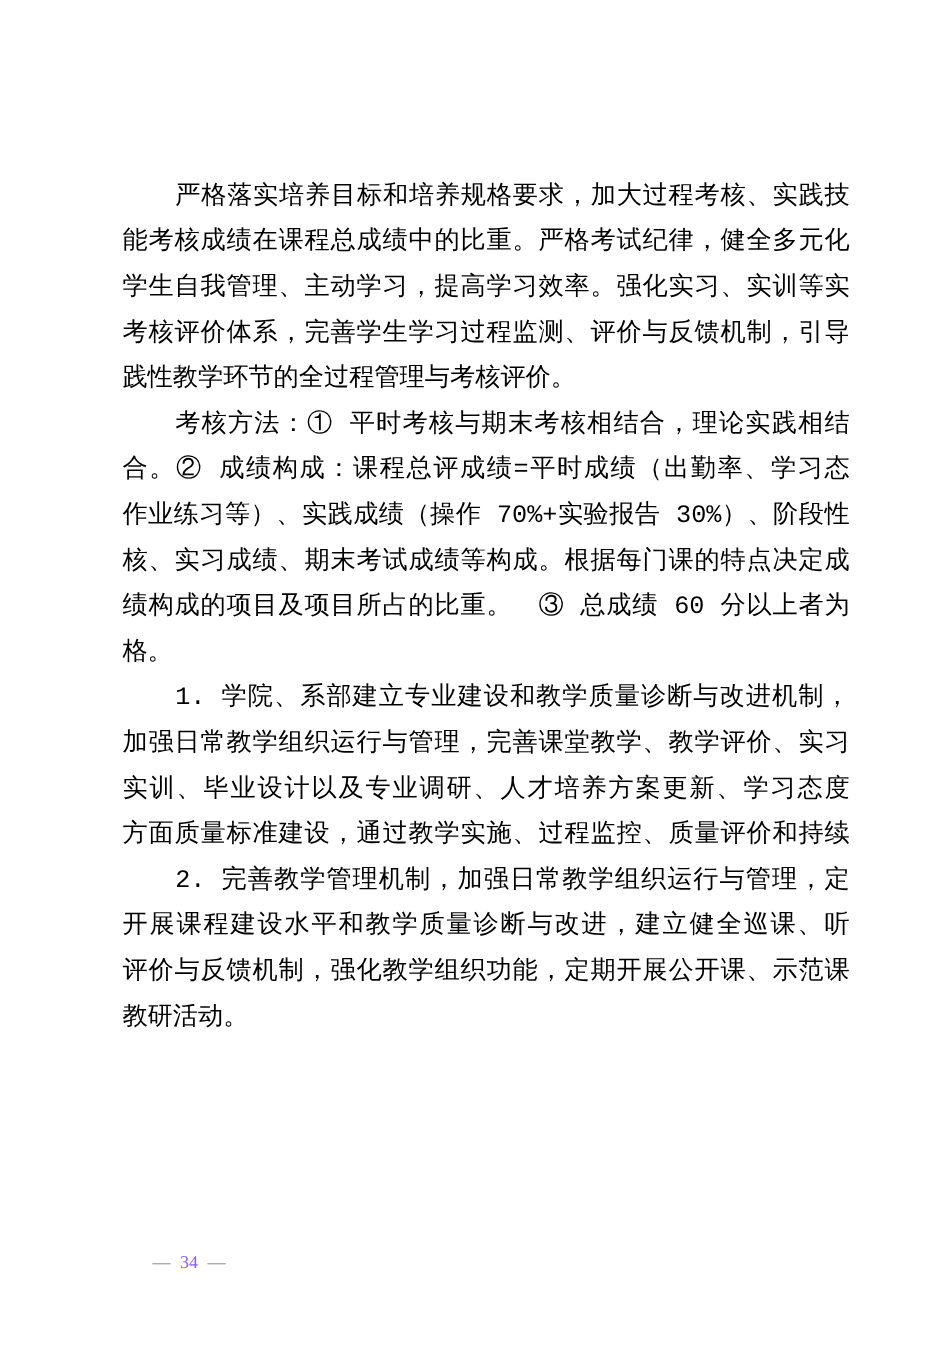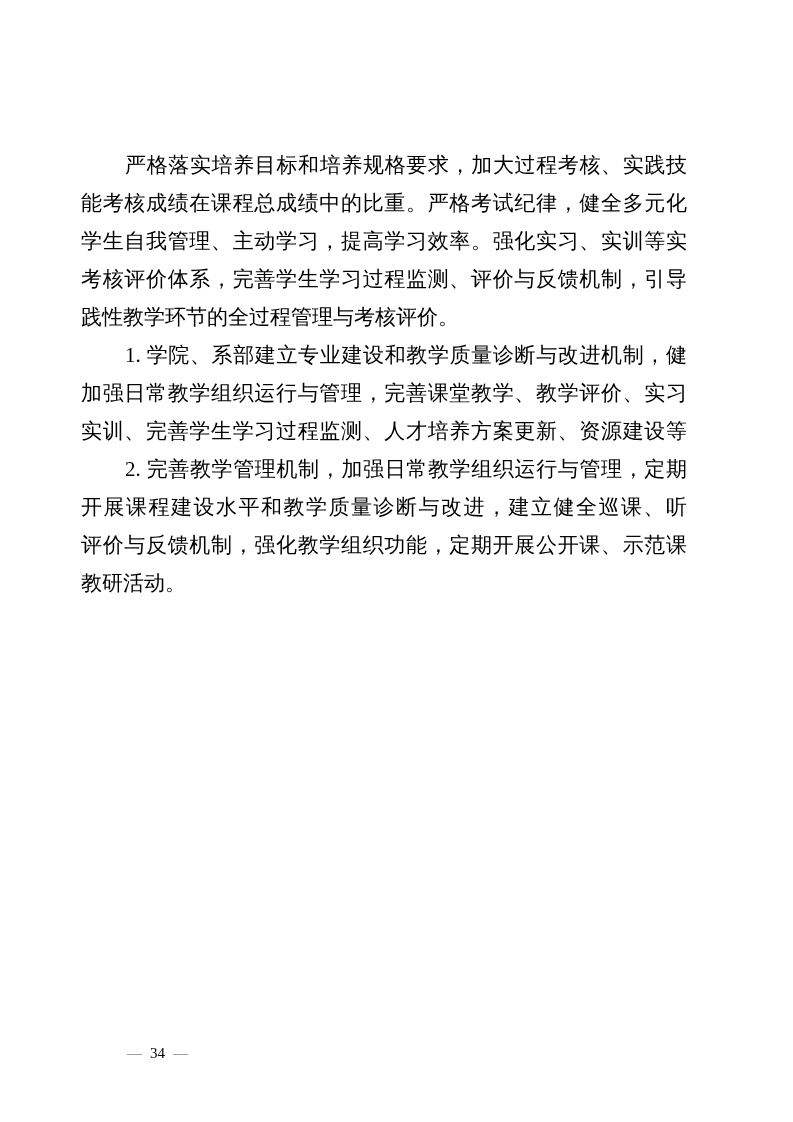--- a/index.html
+++ b/index.html
@@ -11,23 +11,24 @@
     position: relative;
     width: 793px;
     height: 1122px;
     background: #ffffff;
     overflow: hidden;
     font-family: "Liberation Serif", serif;
     color: #000000;
   }
   .doc-body {
     position: absolute;
-    left: 81px;
+    left: 102px;
     top: 146px;
     width: 606px;
+    font-family: Liberation Mono, monospace;
   }
   .para { margin: 0; padding: 0; }
   .line {
     height: 38px;
     line-height: 38px;
     font-size: 21px;
     text-align: justify;
     text-align-last: justify;
     overflow: hidden;
     color: #000000;
@@ -47,40 +48,49 @@
     align-items: center;
     gap: 8px;
     font-size: 15px;
     line-height: 22px;
   }
   .footer .dash {
     color: #808080;
     font-size: 15px;
   }
   .footer .pagenum {
-    color: #000000;
+    color: #8b5cf6;
     font-size: 15px;
   }
 </style>
 </head>
 <body>
 
 <div class="page">
   <div class="doc-body">
       <div class="para body">
         <div class="line first">严格落实培养目标和培养规格要求，加大过程考核、实践技</div>
         <div class="line">能考核成绩在课程总成绩中的比重。严格考试纪律，健全多元化</div>
         <div class="line">学生自我管理、主动学习，提高学习效率。强化实习、实训等实</div>
         <div class="line">考核评价体系，完善学生学习过程监测、评价与反馈机制，引导</div>
         <div class="line last">践性教学环节的全过程管理与考核评价。</div>
       </div>
       <div class="para body">
+        <div class="line first">考核方法：① 平时考核与期末考核相结合，理论实践相结</div>
+        <div class="line">合。② 成绩构成：课程总评成绩=平时成绩（出勤率、学习态度、</div>
+        <div class="line">作业练习等）、实践成绩（操作 70%+实验报告 30%）、阶段性考</div>
+        <div class="line">核、实习成绩、期末考试成绩等构成。根据每门课的特点决定成</div>
+        <div class="line">绩构成的项目及项目所占的比重。　③ 总成绩 60 分以上者为及</div>
+        <div class="line last">格。</div>
+      </div>
+      <div class="para body">
         <div class="line first">1. 学院、系部建立专业建设和教学质量诊断与改进机制，健</div>
         <div class="line">加强日常教学组织运行与管理，完善课堂教学、教学评价、实习</div>
-        <div class="line">实训、完善学生学习过程监测、人才培养方案更新、资源建设等</div>
+        <div class="line">实训、毕业设计以及专业调研、人才培养方案更新、学习态度</div>
+        <div class="line">方面质量标准建设，通过教学实施、过程监控、质量评价和持续</div>
       </div>
       <div class="para body">
         <div class="line first">2. 完善教学管理机制，加强日常教学组织运行与管理，定期</div>
         <div class="line">开展课程建设水平和教学质量诊断与改进，建立健全巡课、听课、</div>
         <div class="line">评价与反馈机制，强化教学组织功能，定期开展公开课、示范课等</div>
         <div class="line last">教研活动。</div>
       </div>
     </div>
   <div class="footer">
     <span class="dash">—</span>

